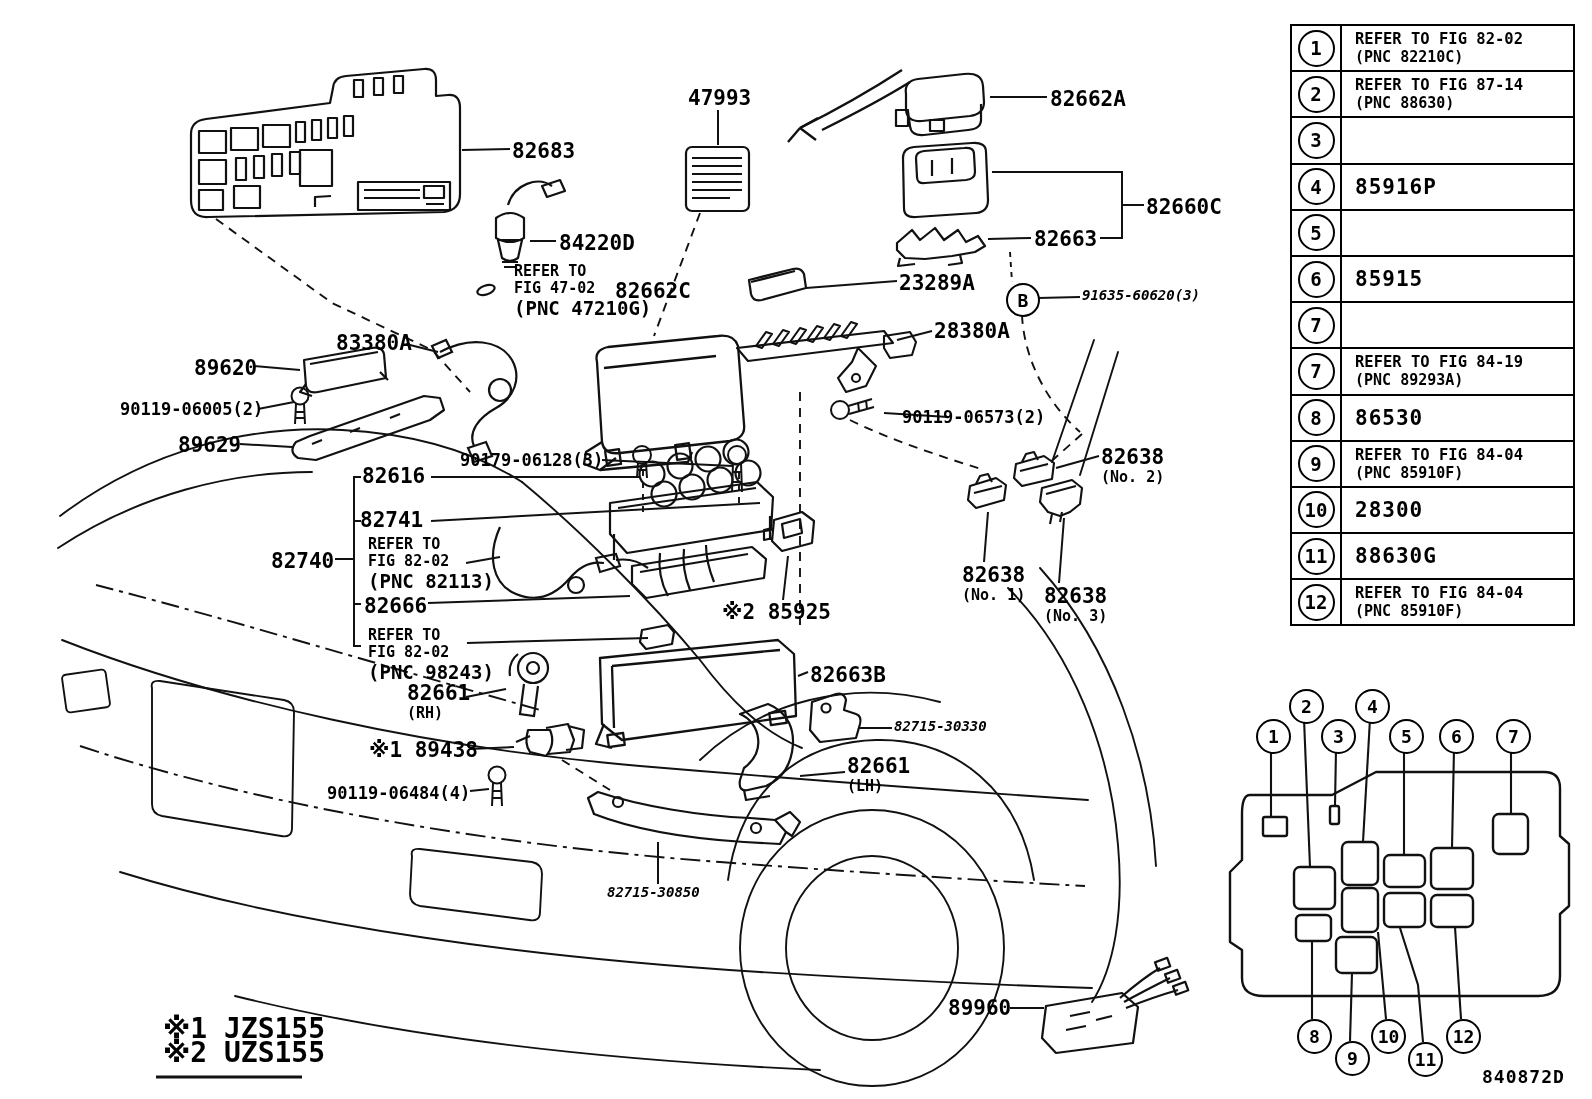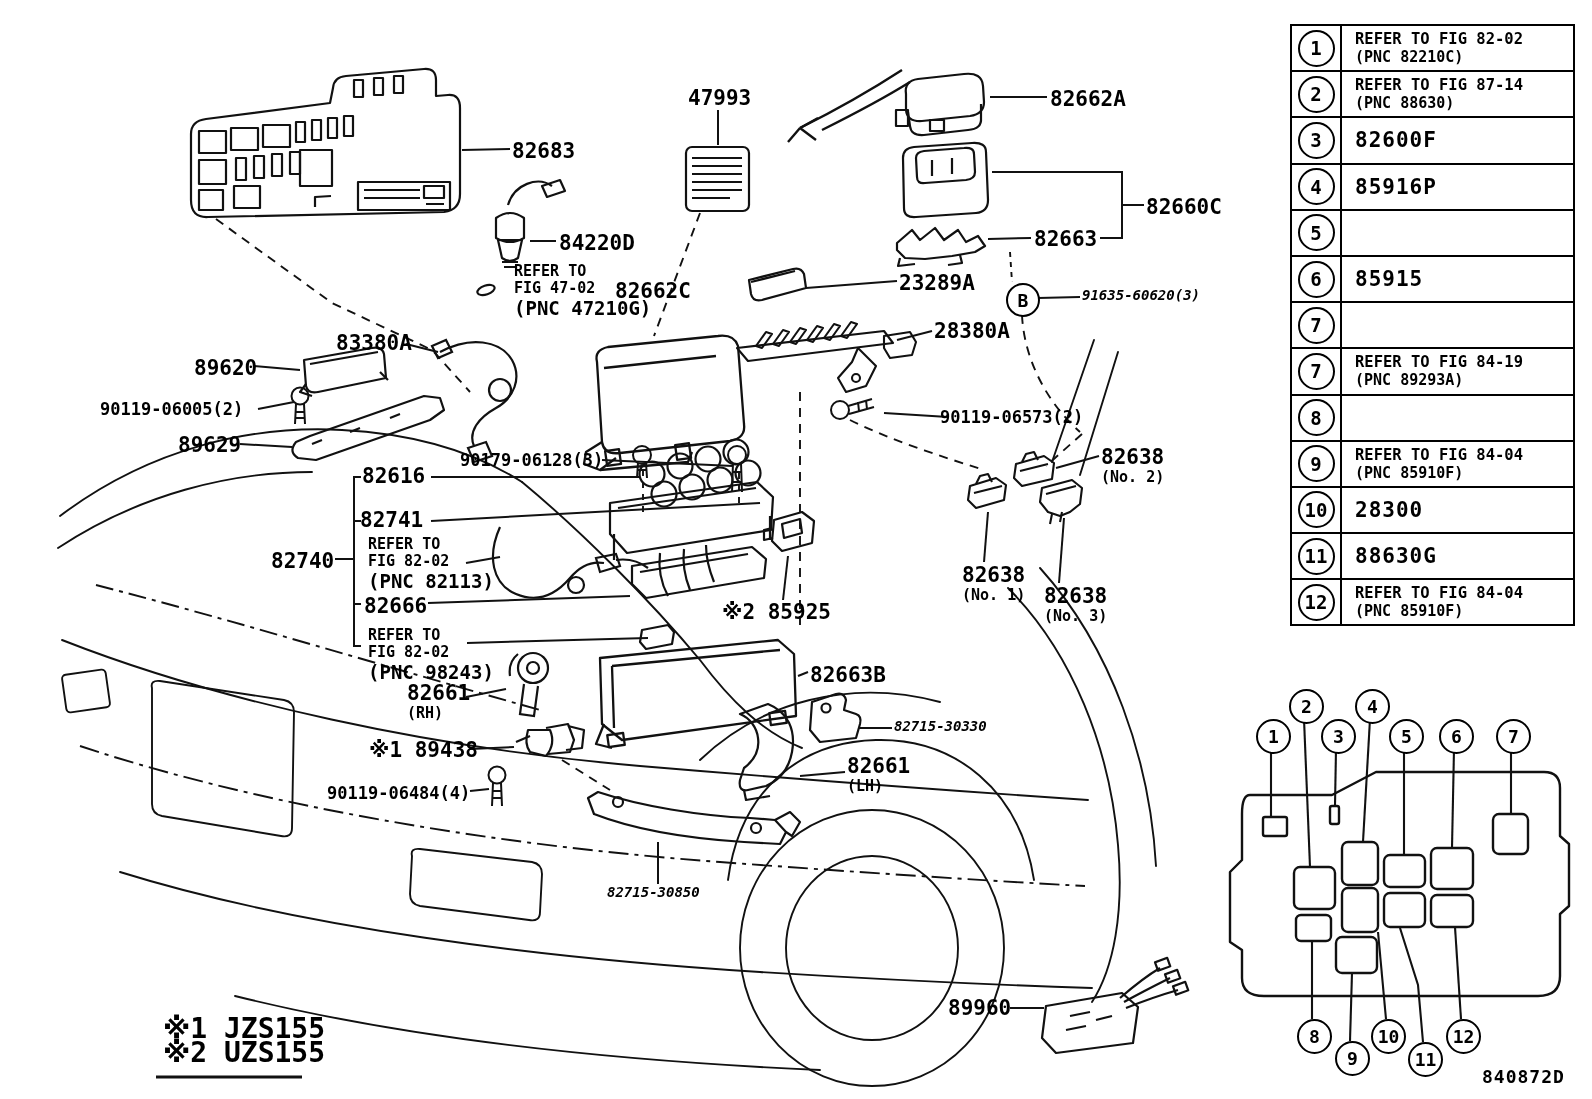--- a/index.html
+++ b/index.html
@@ -366,24 +366,24 @@
   <div class="lbl s21" style="left:559px;top:232px"><span>84220D</span></div>
   <div class="lbl s21" style="left:1034px;top:228px"><span>82663</span></div>
   <div class="lbl s15" style="left:514px;top:263px"><span>REFER TO
 FIG 47-02</span><span class="sub">(PNC 47210G)</span></div>
   <div class="lbl s21" style="left:615px;top:280px"><span>82662C</span></div>
   <div class="lbl s21" style="left:899px;top:272px"><span>23289A</span></div>
   <div class="lbl s18" style="left:1082px;top:288px"><span>91635-60620(3)</span></div>
   <div class="lbl s21" style="left:934px;top:320px"><span>28380A</span></div>
   <div class="lbl s21" style="left:336px;top:332px"><span>83380A</span></div>
   <div class="lbl s21" style="left:194px;top:357px"><span>89620</span></div>
-  <div class="lbl s17" style="left:100px;top:400px"><span>90119-06005(2)</span></div>
+  <div class="lbl s17" style="left:120px;top:400px"><span>90119-06005(2)</span></div>
   <div class="lbl s21" style="left:178px;top:434px"><span>89629</span></div>
   <div class="lbl s17" style="left:460px;top:451px"><span>90179-06128(3)</span></div>
-  <div class="lbl s17" style="left:940px;top:408px"><span>90119-06573(2)</span></div>
+  <div class="lbl s17" style="left:902px;top:408px"><span>90119-06573(2)</span></div>
   <div class="lbl s21" style="left:362px;top:465px"><span>82616</span></div>
   <div class="lbl s21" style="left:1101px;top:446px"><span>82638</span><span class="sub">(No. 2)</span></div>
   <div class="lbl s21" style="left:360px;top:509px"><span>82741</span></div>
   <div class="lbl s15" style="left:368px;top:536px"><span>REFER TO
 FIG 82-02</span><span class="sub">(PNC 82113)</span></div>
   <div class="lbl s21" style="left:271px;top:550px"><span>82740</span></div>
   <div class="lbl s21" style="left:364px;top:595px"><span>82666</span></div>
   <div class="lbl s21" style="left:722px;top:601px"><span>※2 85925</span></div>
   <div class="lbl s21" style="left:962px;top:564px"><span>82638</span><span class="sub">(No. 1)</span></div>
   <div class="lbl s21" style="left:1044px;top:585px"><span>82638</span><span class="sub">(No. 3)</span></div>
@@ -418,23 +418,20 @@
         </div>
         <div class="vcell">
           <span class="vmain">REFER TO FIG 87-14</span>
           <span class="vsub">(PNC 88630)</span>
         </div>
       </div>
     <div class="trow">
         <div class="ncell">
           <span class="circ">3</span>
         </div>
-        <div class="vcell">
-          <span class="vmain">82600F</span>
-        </div>
       </div>
     <div class="trow">
         <div class="ncell">
           <span class="circ">4</span>
         </div>
         <div class="vcell">
           <span class="vmain">85916P</span>
         </div>
       </div>
     <div class="trow">
@@ -461,20 +458,23 @@
         </div>
         <div class="vcell">
           <span class="vmain">REFER TO FIG 84-19</span>
           <span class="vsub">(PNC 89293A)</span>
         </div>
       </div>
     <div class="trow">
         <div class="ncell">
           <span class="circ">8</span>
         </div>
+        <div class="vcell">
+          <span class="vmain">86530</span>
+        </div>
       </div>
     <div class="trow two">
         <div class="ncell">
           <span class="circ">9</span>
         </div>
         <div class="vcell">
           <span class="vmain">REFER TO FIG 84-04</span>
           <span class="vsub">(PNC 85910F)</span>
         </div>
       </div>

